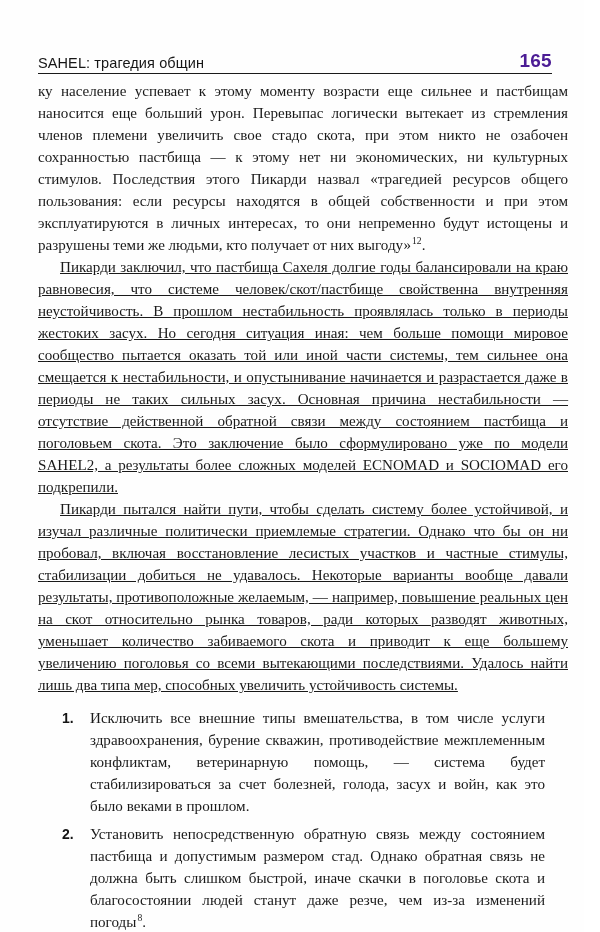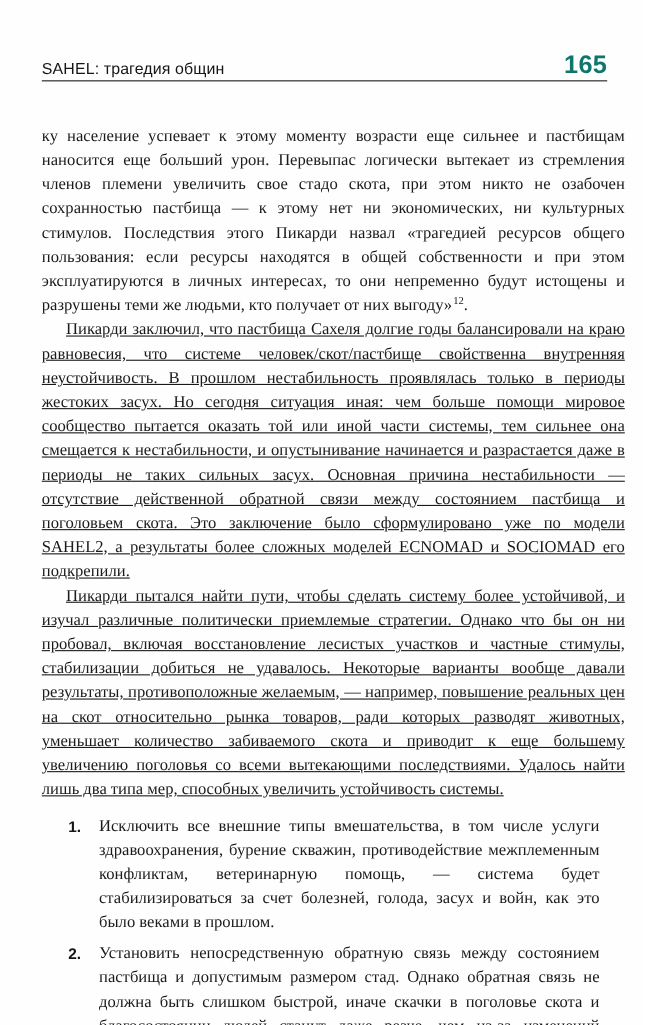--- a/index.html
+++ b/index.html
@@ -38,23 +38,23 @@
   }
   .running-head-title {
     font-family: "Liberation Sans", "DejaVu Sans", sans-serif;
     font-size: 14.5px;
     letter-spacing: 0.1px;
     color: #161616;
     line-height: 1;
   }
   .running-head-folio {
     font-family: "Liberation Sans", "DejaVu Sans", sans-serif;
-    font-size: 23px;
+    font-size: 19px;
     font-weight: 700;
-    color: #0f766e;
+    color: #4c1d95;
     line-height: 1;
     letter-spacing: 0.3px;
   }
 
   
   .text-column {
     position: absolute;
     left: 38px;
     top: 80px;
     width: 530px;
@@ -65,21 +65,20 @@
     font-size: 15.1px;
     line-height: 22px;
     text-align: justify;
     text-justify: inter-word;
     text-indent: 22px;
     hyphens: manual;
     word-spacing: -0.1px;
   }
   p.body-para.no-indent {
     text-indent: 0;
-    margin-top: 33px;
   }
   p.body-para + p.body-para {
     margin-top: 0;
     text-decoration: underline;
   }
 
   sup.fn {
     font-size: 9.6px;
     vertical-align: super;
     line-height: 0;

